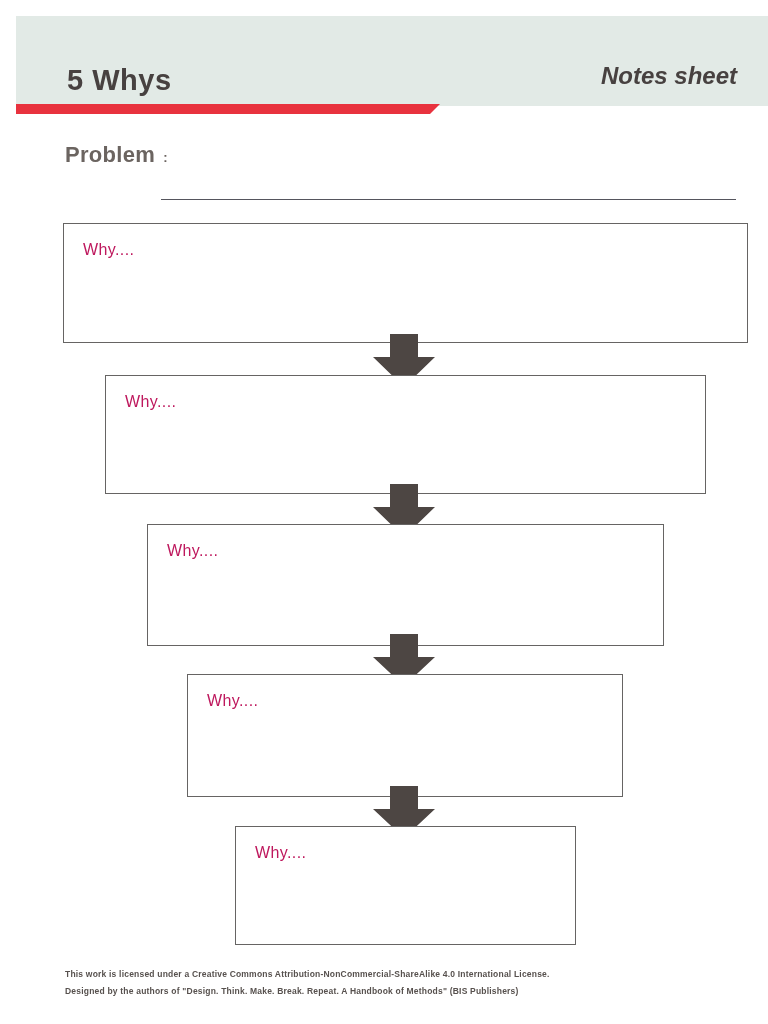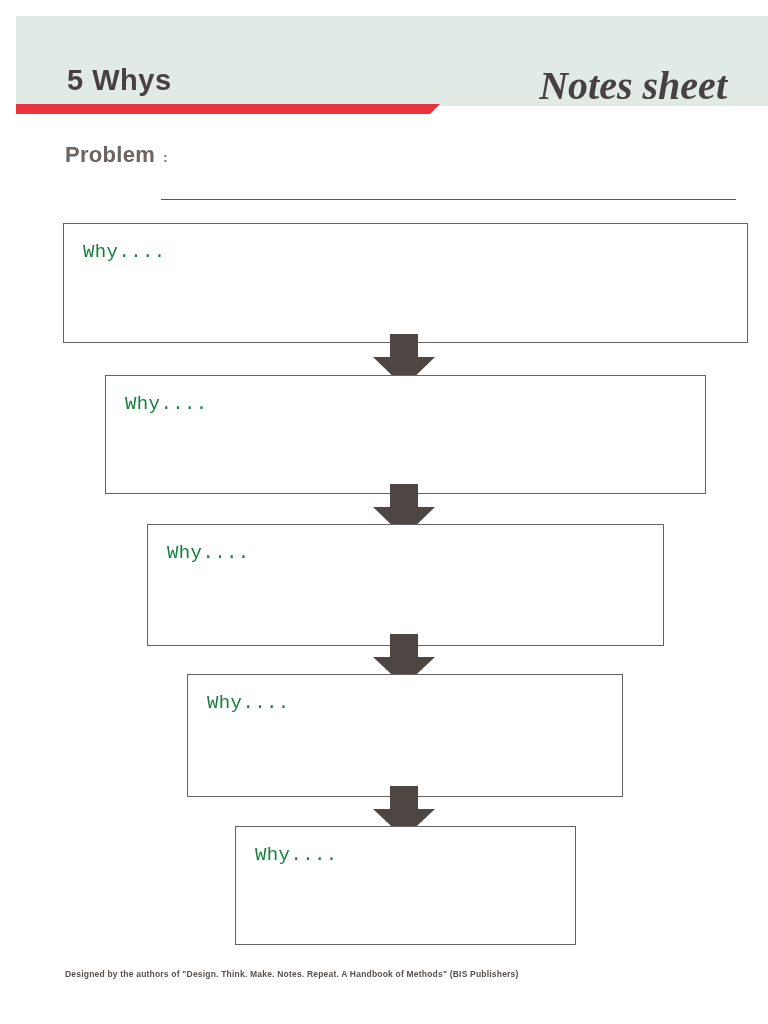--- a/index.html
+++ b/index.html
@@ -23,26 +23,26 @@
     position: absolute;
     left: 47px; top: 44px;
     font-size: 29px;
     font-weight: 800;
     letter-spacing: 0.5px;
     color: #474140;
     font-family: "Liberation Sans", sans-serif;
   }
   .sheet-type {
     position: absolute;
-    right: 53px; top: 42px;
-    font-size: 40px;
+    right: 43px; top: 42px;
+    font-size: 24px;
     font-style: italic;
     font-weight: 700;
     color: #474140;
-    font-family: Liberation Serif, serif;
+    font-family: Liberation Sans, sans-serif;
   }
   .red-bar {
     position: absolute;
     left: 0; top: 88px;
     width: 424px; height: 10px;
     background: #e8323e;
     clip-path: polygon(0 0, 424px 0, 414px 100%, 0 100%);
   }
 
   
@@ -63,25 +63,24 @@
 
   
   .why-box {
     position: absolute;
     background: #ffffff;
     border: 1px solid #666463;
   }
   .why-label {
     display: block;
     padding: 13px 0 0 15px;
-    font-size: 19px;
+    font-size: 16px;
     font-weight: 500;
     letter-spacing: 0.4px;
-    color: #15803d;
-    font-family: Liberation Mono, monospace;
+    color: #be185d;
   }
   .box-1 { left: 47px;  top: 207px; width: 685px; height: 120px; }
   .box-2 { left: 89px;  top: 359px; width: 601px; height: 119px; }
   .box-3 { left: 131px; top: 508px; width: 517px; height: 122px; }
   .box-4 { left: 171px; top: 658px; width: 436px; height: 123px; }
   .box-5 { left: 219px; top: 810px; width: 341px; height: 119px; }
 
   
   .down-arrow {
     position: absolute;
@@ -143,16 +142,17 @@
   <div class="why-box box-4">
     <span class="why-label">Why....</span>
   </div>
   <div class="down-arrow arrow-4"></div>
 
   <div class="why-box box-5">
     <span class="why-label">Why....</span>
   </div>
 
   <div class="footer">
-    <div>Designed by the authors of "Design. Think. Make. Notes. Repeat. A Handbook of Methods" (BIS Publishers)</div>
+    <div>This work is licensed under a Creative Commons Attribution-NonCommercial-ShareAlike 4.0 International License.</div>
+    <div>Designed by the authors of "Design. Think. Make. Break. Repeat. A Handbook of Methods" (BIS Publishers)</div>
   </div>
 
 </div>
 
 </body></html>

